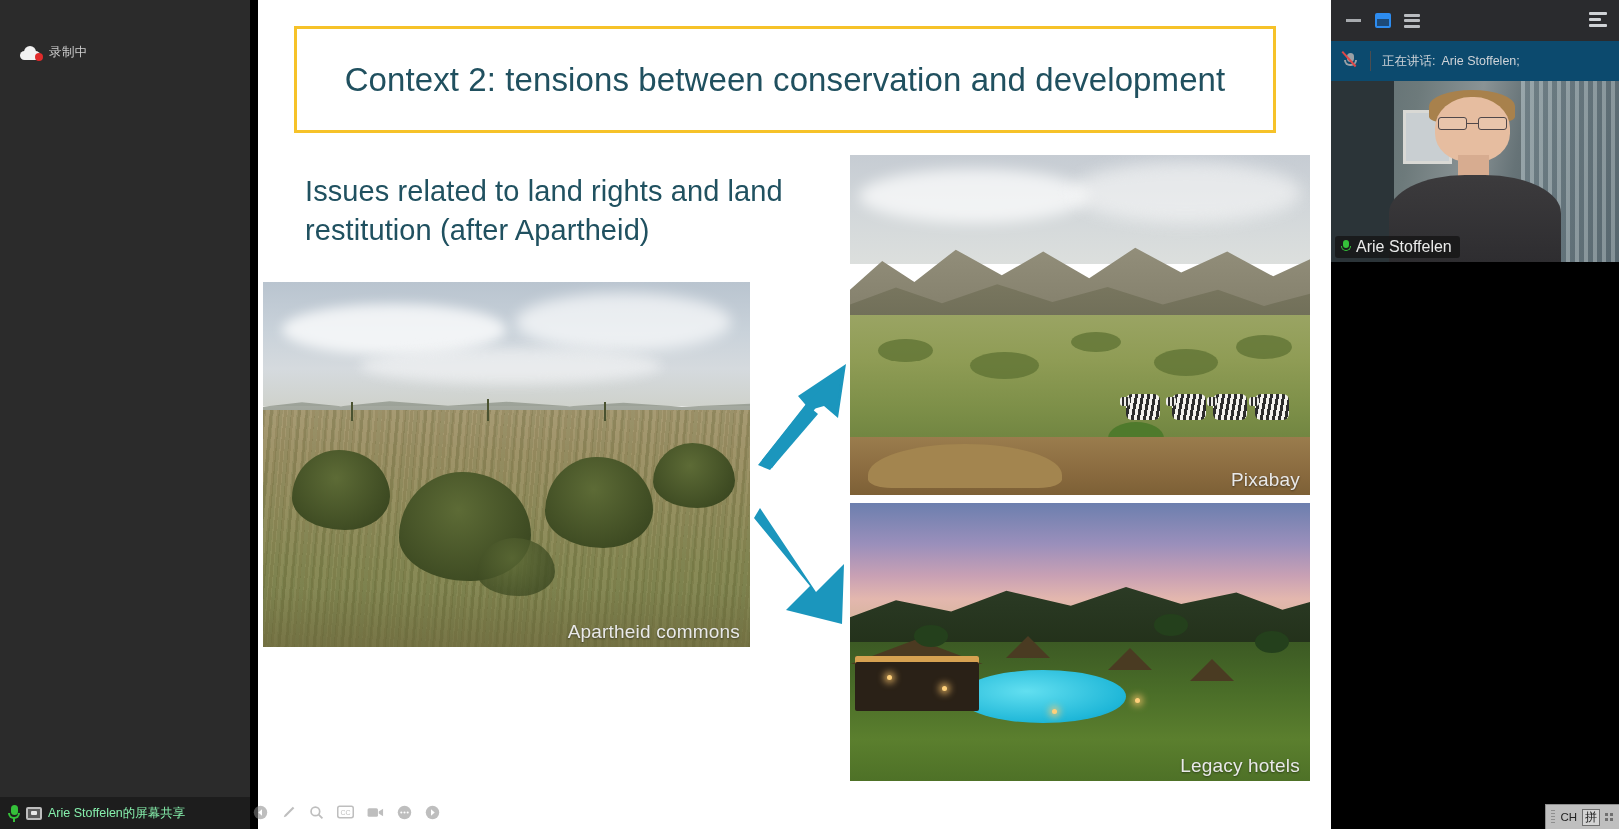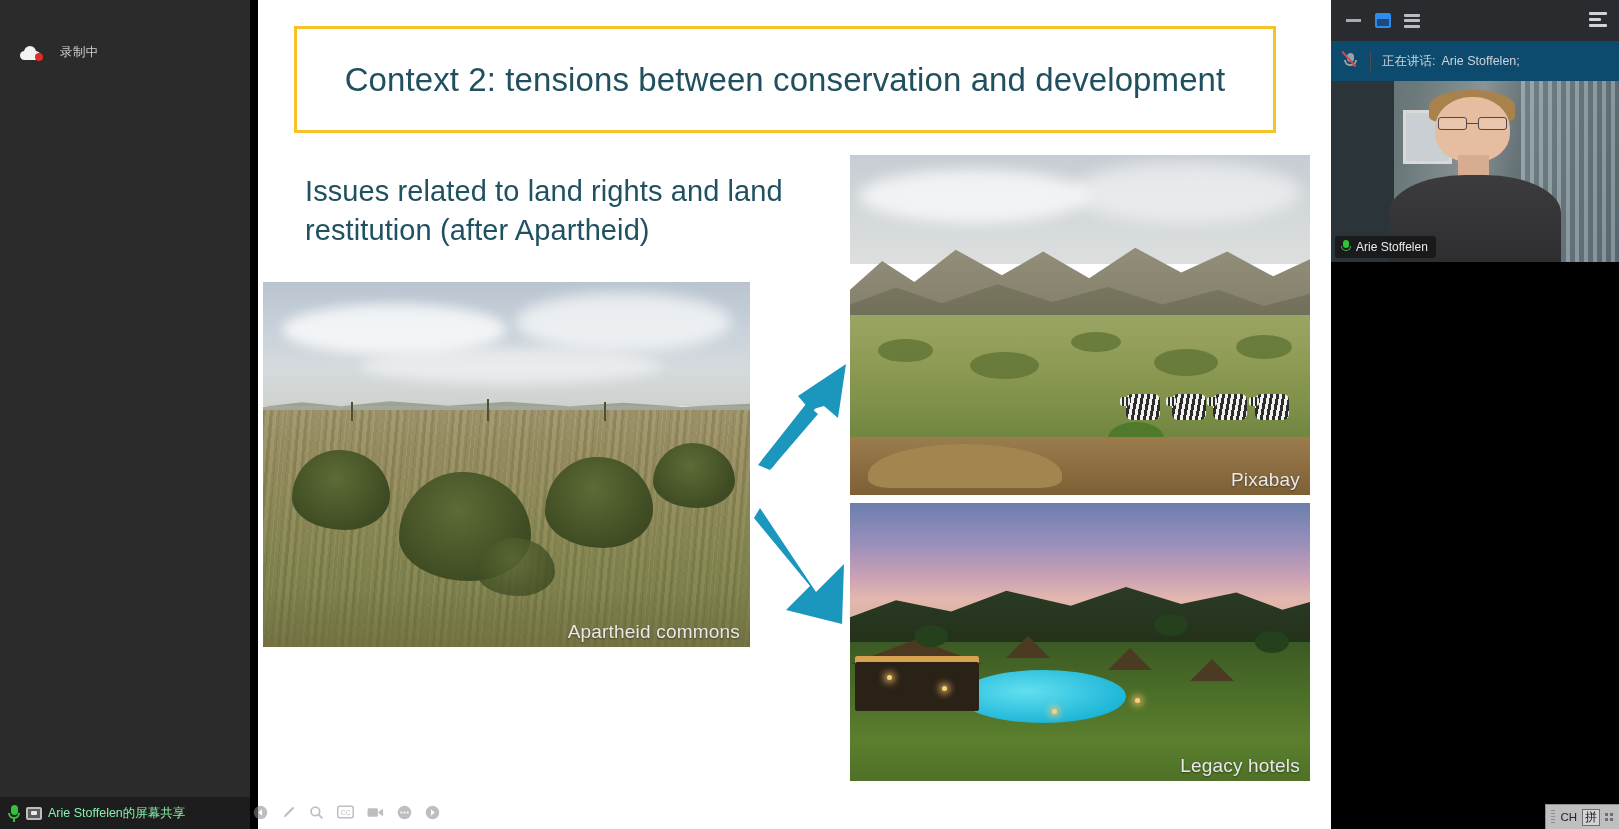--- a/index.html
+++ b/index.html
@@ -4,21 +4,21 @@
 <style>
   html,body{margin:0;padding:0;background:#000;}
   body{width:1619px;height:829px;overflow:hidden;font-family:"Liberation Sans",sans-serif;position:relative;}
 
   
   #root{position:absolute;inset:0;background:#000;}
 
   .left-panel{position:absolute;left:0;top:0;width:250px;height:829px;background:#2b2b2b;}
   .black-gutter{position:absolute;left:250px;top:0;width:8px;height:829px;background:#000;}
 
-  .rec-indicator{position:absolute;left:20px;top:44px;display:flex;align-items:center;gap:18px;}
+  .rec-indicator{position:absolute;left:20px;top:44px;display:flex;align-items:center;gap:7px;}
   .cloud-ico{position:relative;width:22px;height:14px;}
   .cloud-ico .c1{position:absolute;left:0;top:5px;width:20px;height:9px;background:#f2f2f2;border-radius:6px;}
   .cloud-ico .c2{position:absolute;left:4px;top:0px;width:12px;height:12px;background:#f2f2f2;border-radius:50%;}
   .cloud-ico .dot{position:absolute;right:-1px;bottom:-1px;width:8px;height:8px;border-radius:50%;background:#e02b2b;}
   .rec-text{color:#cfcfcf;font-size:12.5px;letter-spacing:.4px;}
 
   
   .share-bar{position:absolute;left:0;bottom:0;width:250px;height:32px;background:#1d1d1d;display:flex;align-items:center;gap:6px;padding-left:8px;box-sizing:border-box;}
   .mic-ico{width:12px;height:17px;position:relative;}
   .mic-ico .cap{position:absolute;left:2.5px;top:0;width:7px;height:10px;border-radius:4px;background:#35c13a;}
@@ -154,21 +154,21 @@
   .vt-glass i:first-child{left:0;}
   .vt-glass i:last-child{right:0;}
   .vt-glass b{position:absolute;left:42%;top:45%;width:16%;height:1.6px;background:#50484a;}
   .vt-body{position:absolute;left:20%;bottom:0;width:60%;height:48%;border-radius:44% 44% 0 0;
     background:linear-gradient(#3c3b3d,#2e2d30);}
   .vt-neck{position:absolute;left:44%;top:41%;width:11%;height:12%;background:#d7ac90;}
   .name-chip{position:absolute;left:4px;bottom:4px;height:22px;display:flex;align-items:center;gap:5px;background:rgba(20,20,20,.78);border-radius:3px;padding:0 8px 0 6px;}
   .name-chip .mc{width:10px;height:14px;position:relative;}
   .name-chip .mc .cap{position:absolute;left:2px;top:0;width:6px;height:8px;border-radius:3px;background:#35c13a;}
   .name-chip .mc .arc{position:absolute;left:0;top:6px;width:10px;height:5px;border:1.6px solid #35c13a;border-top:none;border-radius:0 0 7px 7px;box-sizing:border-box;}
-  .name-chip span{color:#eaeaea;font-size:12px;white-space:nowrap;}
+  .name-chip span{color:#eaeaea;font-size:16px;white-space:nowrap;}
 
   
   .ime{position:absolute;right:0;bottom:0;height:24px;background:#bfbfbf;display:flex;align-items:center;gap:5px;padding:0 5px;border-top:1px solid #8e8e8e;border-left:1px solid #8e8e8e;}
   .ime-grip{width:4px;height:15px;background:repeating-linear-gradient(#8e8e8e 0 1px,transparent 1px 3px);}
   .ime-k{color:#222;font-size:11.5px;font-family:"Liberation Sans",sans-serif;}
   .ime-box{border:1px solid #6f6f6f;background:#d4d4d4;padding:0 2px;color:#1a1a1a;font-size:12px;line-height:15px;}
   .ime-dots{width:9px;height:9px;display:grid;grid-template-columns:3px 3px;grid-template-rows:3px 3px;gap:2px;}
   .ime-dots i{background:#6f6f6f;}
 
   

